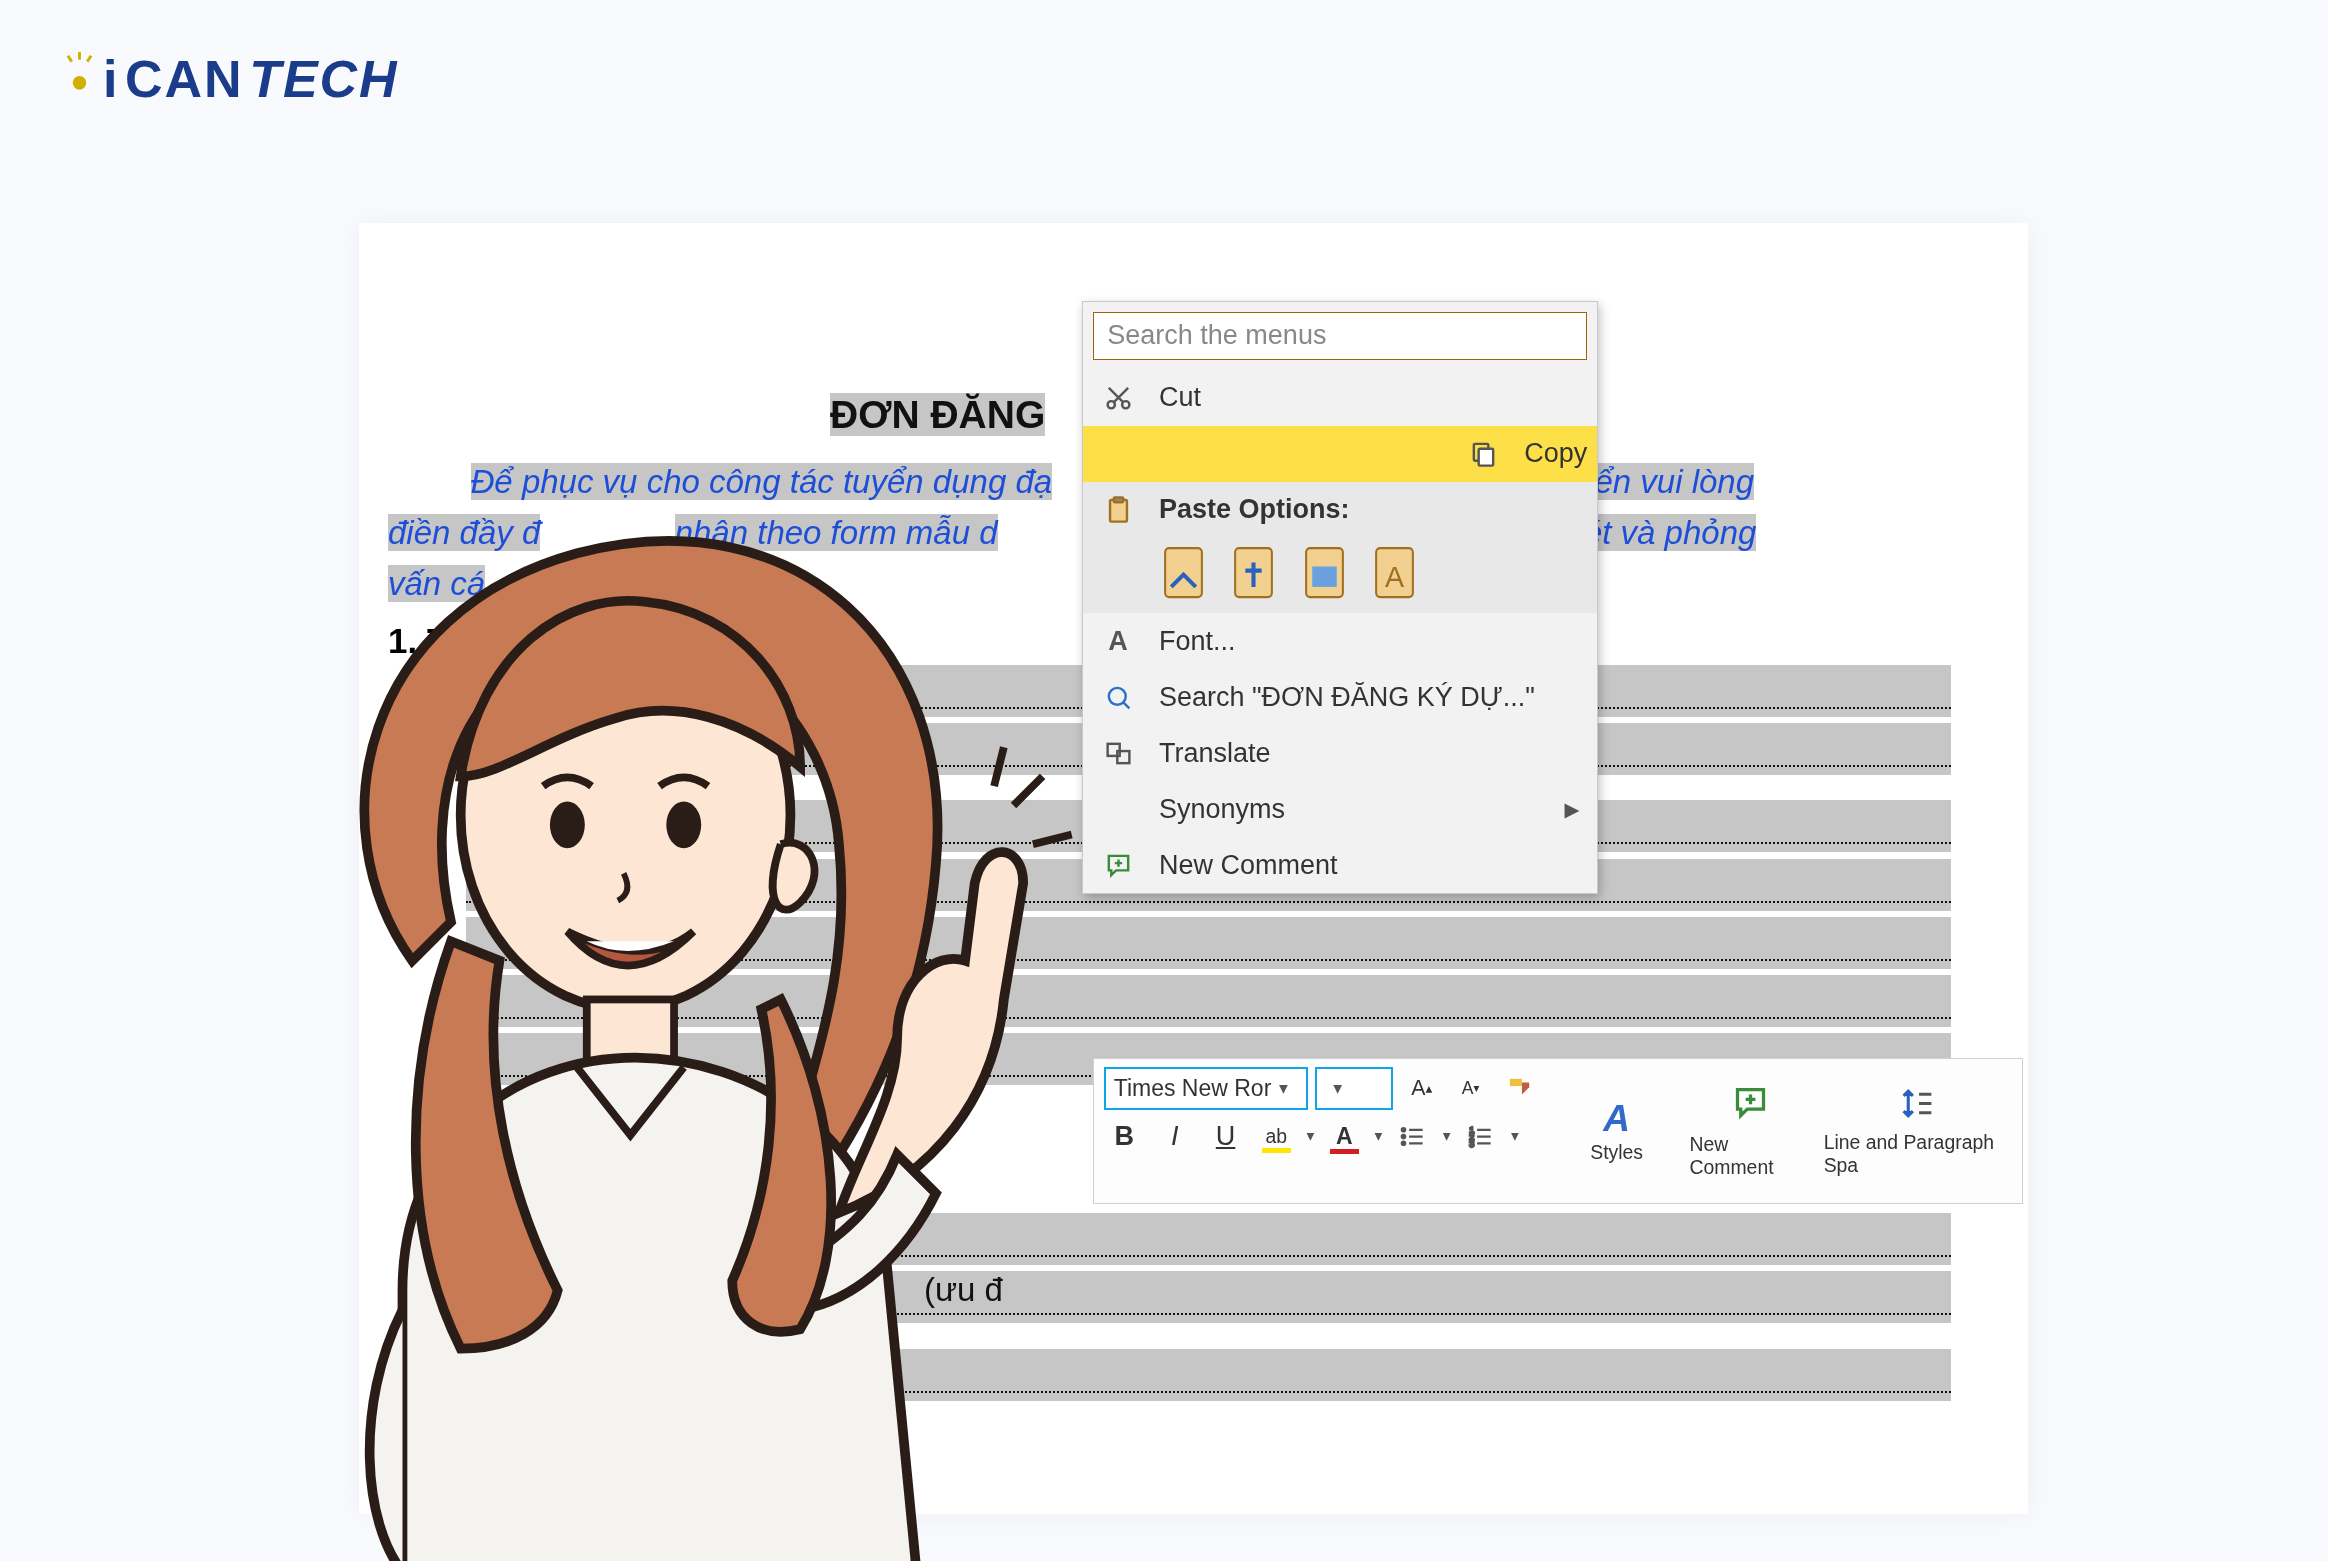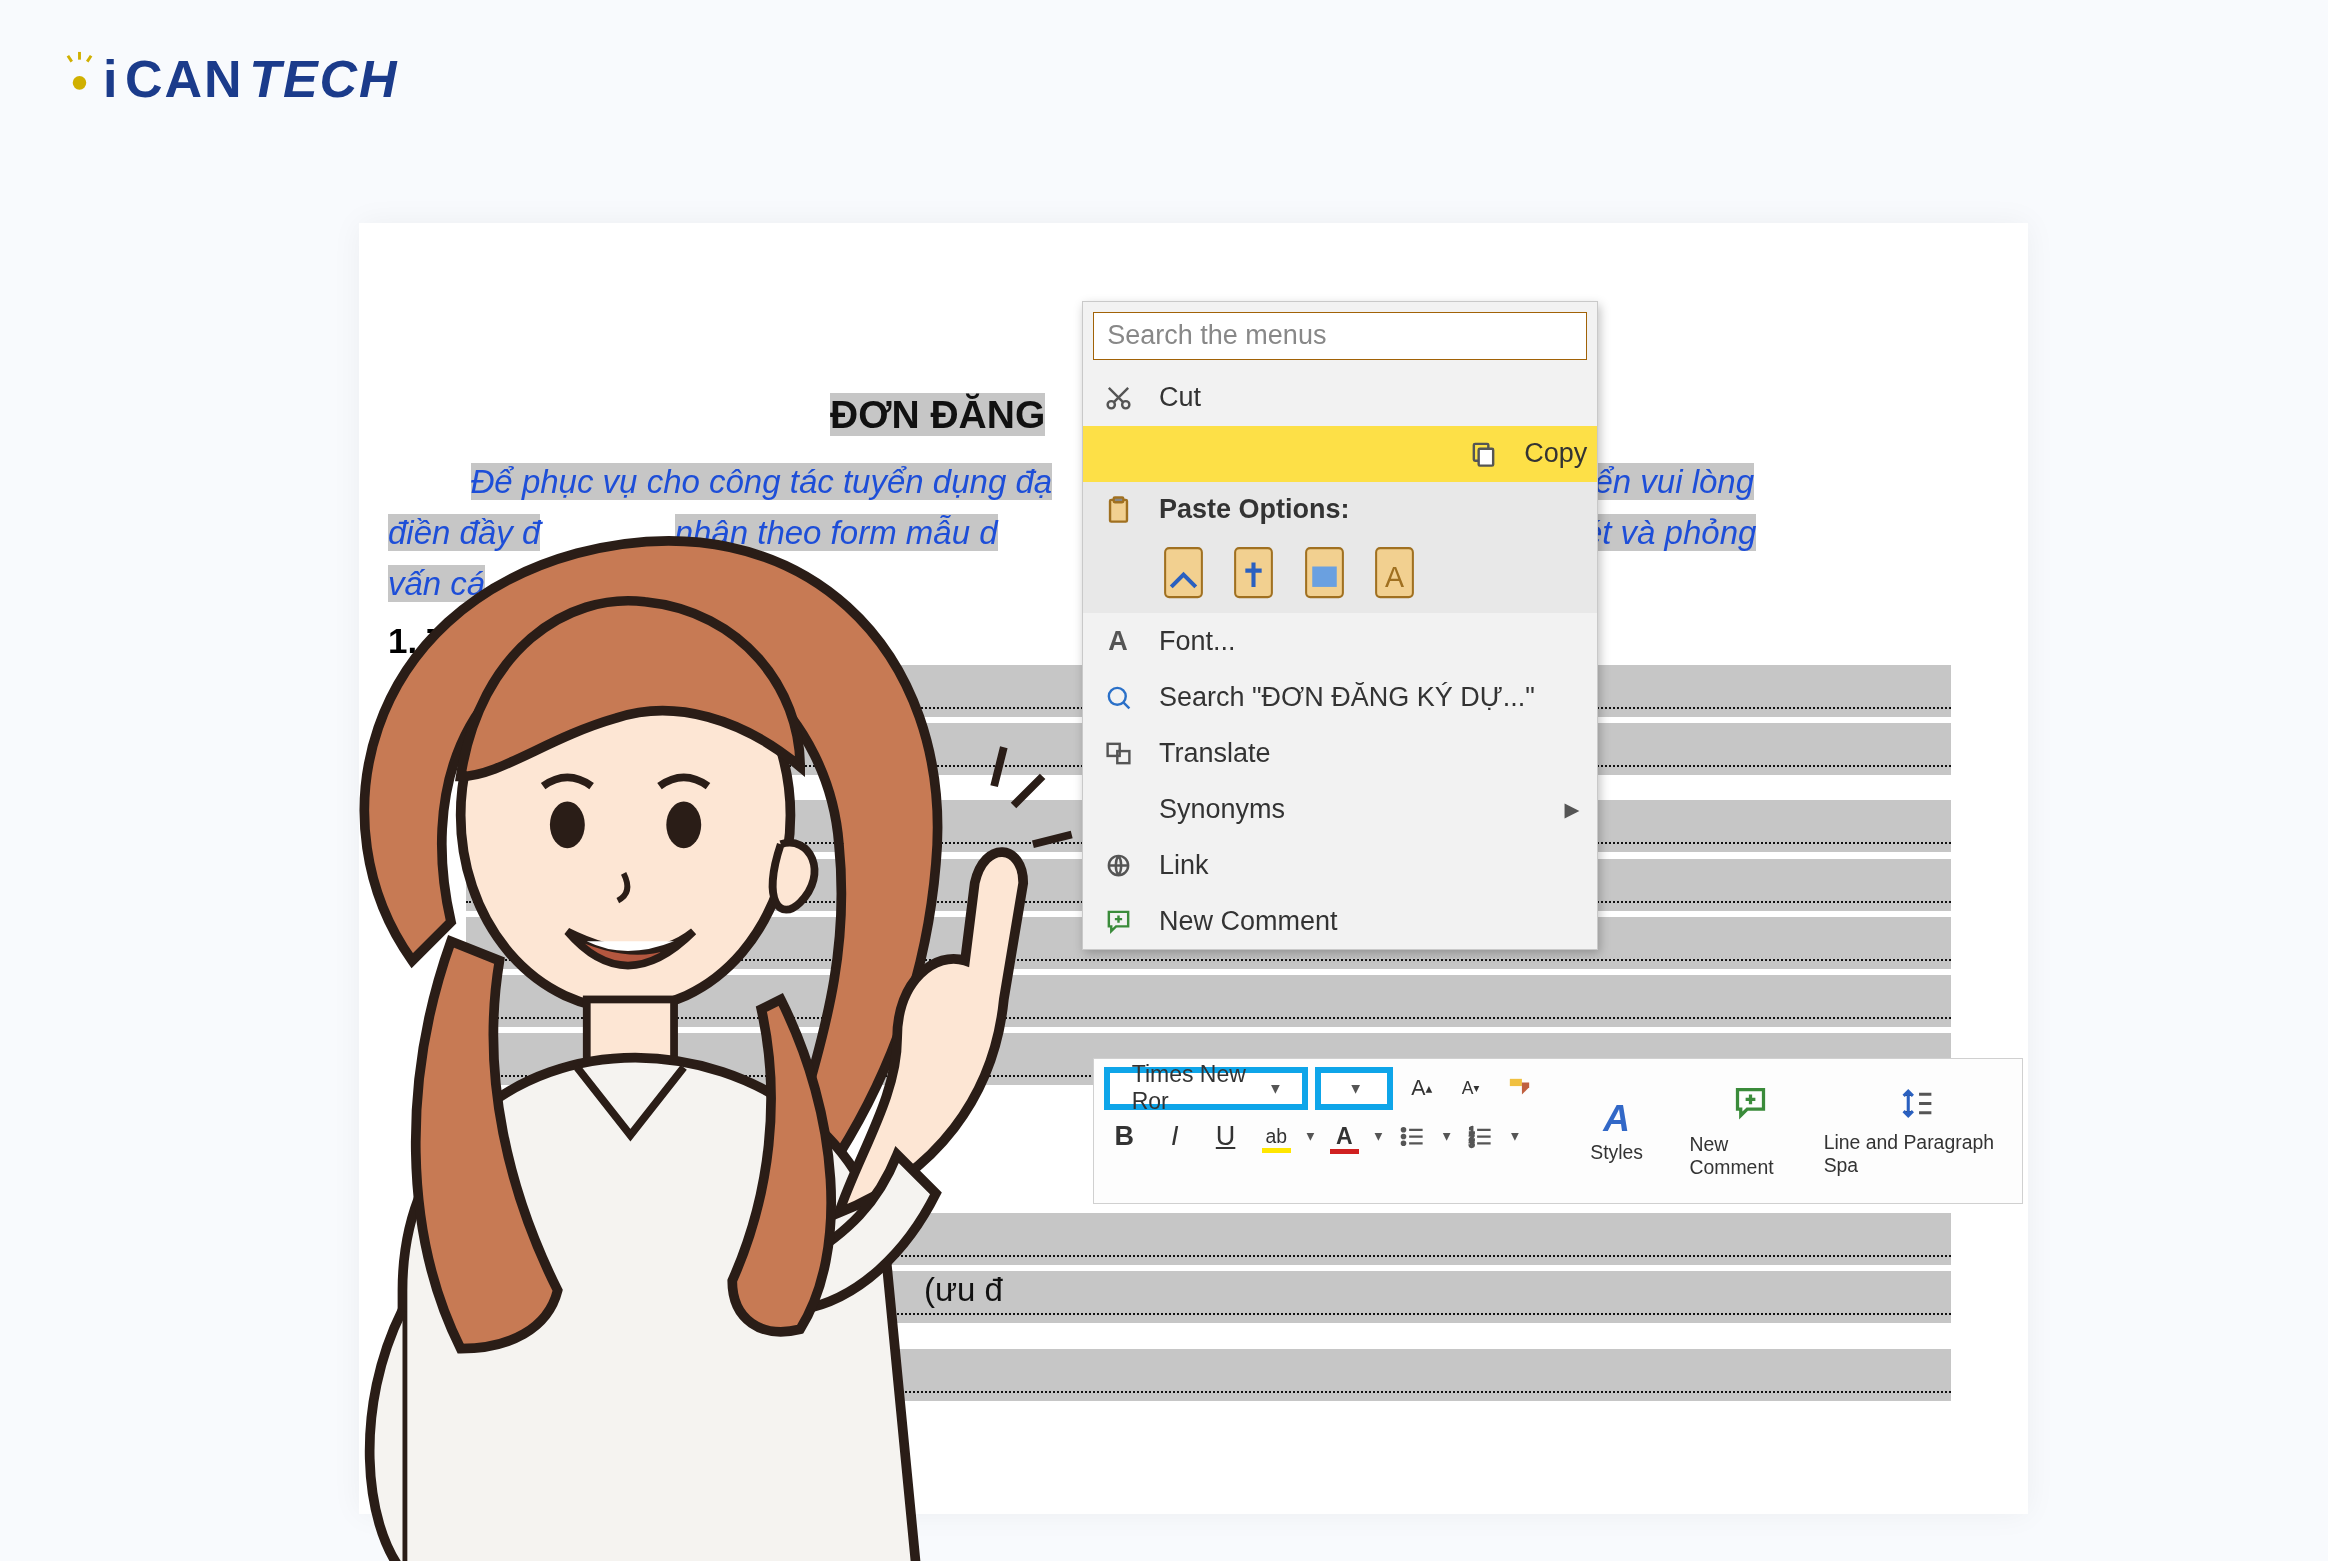--- a/index.html
+++ b/index.html
@@ -164,26 +164,26 @@
   .mini-group {
     display: flex;
     align-items: center;
     gap: 9.7px;
     height: 100%;
     border-right: 1px solid #ddd;
     padding-right: 11.6px;
   }
   .mini-group:last-child { border-right: none; }
   .font-sel, .size-sel {
-    border: 6px solid #0ea5e9;
+    border: 2px solid #0ea5e9;
     background: #fff;
     height: 43px;
     display: flex;
     align-items: center;
-    padding: 0 22px;
+    padding: 0 8px;
     font-size: 23px;
     position: relative;
   }
   .font-sel { width: 204px; }
   .size-sel { width: 78px; }
   .dropbtn::after {
     content: "▾";
     margin-left: 7.8px;
     font-size: 17.5px;
     color: #555;
@@ -372,29 +372,20 @@
       </div>
       <span class="cm-label">Translate</span>
     </div>
 
     <div class="cm-row">
       <div class="cm-icon"></div>
       <span class="cm-label">Synonyms</span>
       <span class="cm-sub">▶</span>
     </div>
 
-    <div class="cm-row">
-      <div class="cm-icon">
-        <svg viewBox="0 0 24 24" stroke="#555" stroke-width="2" fill="none">
-            <circle cx="12" cy="12" r="8"></circle>
-            <path d="M4 12h16M12 4c3 4 3 12 0 16M12 4c-3 4-3 12 0 16"></path>
-          </svg>
-      </div>
-      <span class="cm-label">Link</span>
-    </div>
 
     <div class="cm-row">
       <div class="cm-icon">
         <svg viewBox="0 0 24 24" stroke="#3a8b3a" stroke-width="2" fill="none">
             <path d="M4 4h16v12H10l-4 4V16H4z"></path>
             <path d="M12 7v6M9 10h6"></path>
           </svg>
       </div>
       <span class="cm-label">New Comment</span>
     </div>

